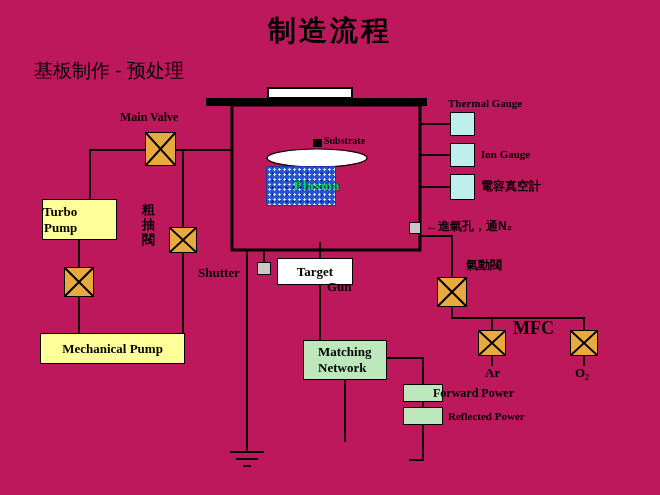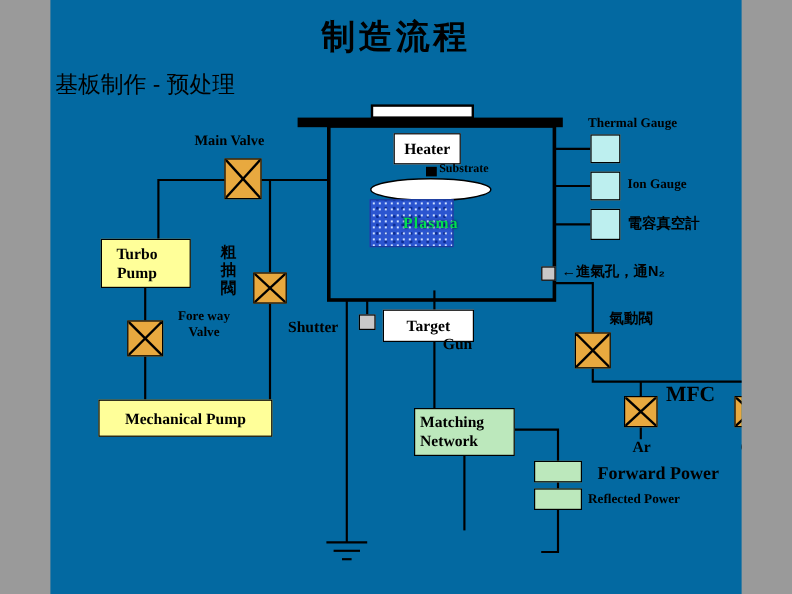--- a/index.html
+++ b/index.html
@@ -1,28 +1,28 @@
 <!DOCTYPE html>
 <html style="--pump-fill: #FFFF99; --gauge-fill: #BDEFEF; --green-fill: #BCE8BC; --valve-fill: #E8A93F; --plasma-fill: #2B55D0; --plasma-text: #00E050;"><head>
 <meta charset="utf-8">
 <style>
   * { margin:0; padding:0; box-sizing:border-box; }
   html,body { background:#9a9a9a; }
   .slide{
-    position:relative; width:576px; height:495px; background:#0369a1;
+    position:relative; width:660px; height:495px; background:#be185d;
     font-family:"Liberation Serif", serif; color:#000; overflow:hidden;
     margin:0 auto;
   }
   .title{
     position:absolute; top:12px; left:0; width:100%; text-align:center;
     font-size:28px; font-weight:600; letter-spacing:3px;
     font-family:"Liberation Sans", sans-serif;
   }
   .subtitle{
-    position:absolute; top:58px; left:4px; font-size:19px; font-weight:500;
+    position:absolute; top:58px; left:34px; font-size:19px; font-weight:500;
     font-family:"Liberation Sans", sans-serif;
   }
   svg.wires{ position:absolute; left:0; top:0; width:660px; height:495px; }
   svg.wires line, svg.wires polyline{ stroke:#000; stroke-width:1.8; fill:none; }
   .lbl{ position:absolute; font-weight:bold; white-space:nowrap; line-height:1.15; }
   .pre{ white-space:pre-line; }
   .box{
     position:absolute; border:1.8px solid #000; display:flex; flex-direction:column;
     align-items:center; justify-content:center; text-align:center; font-weight:bold;
     line-height:1.2;
@@ -93,55 +93,50 @@
 
     <polyline points="247,250 247,452"></polyline>
     <line x1="230" y1="452" x2="264" y2="452" stroke-width="2.4"></line>
     <line x1="236" y1="459" x2="258" y2="459" stroke-width="2.4"></line>
     <line x1="243" y1="466" x2="251" y2="466" stroke-width="2.4"></line>
 
     <polyline points="387,358 423,358 423,460 409,460"></polyline>
     <polyline points="345,380 345,442"></polyline>
   </svg>
 
-  <div class="box white" style="left:286px; top:111px; width:56px; height:26px; font-size:13px;">
-    <span>Heater</span>
-  </div>
   <div style="position:absolute; left:313px; top:139px; width:9px; height:8px; background:#000;"></div>
   <div class="lbl" style="left:324px; top:135px; font-size:10px;">Substrate</div>
   <div class="plasma" style="left:266px; top:166px; width:70px; height:40px;padding-left:32px;">
     <span>Plasma</span>
   </div>
   <div class="box white" style="left:277px; top:215px; width:76px; height:27px; font-size:13px;margin-top:43px;">
     <span>Target</span>
   </div>
 
   <div class="lbl" style="left:120px; top:111px; font-size:12px;">Main Valve</div>
   <div class="valve" style="left:145px; top:132px; width:31px; height:34px;">
     <svg viewBox="0 0 100 100" preserveAspectRatio="none">
         <line x1="0" y1="0" x2="100" y2="100"></line>
         <line x1="0" y1="100" x2="100" y2="0"></line>
       </svg>
   </div>
 
-  <div class="box pump" style="left:42px; top:199px; width:75px; height:41px; font-size:13px; align-items:flex-start; padding-left:12px; text-align:center;">
+  <div class="box pump" style="left:42px; top:199px; width:75px; height:41px; font-size:13px; align-items:flex-start; text-align:right;">
     <span class="pre">Turbo
 Pump</span>
   </div>
 
   <div class="lbl vert cjk" style="left:140px; top:203px; font-size:13px;">粗抽閥</div>
   <div class="valve" style="left:169px; top:227px; width:28px; height:26px;">
     <svg viewBox="0 0 100 100" preserveAspectRatio="none">
         <line x1="0" y1="0" x2="100" y2="100"></line>
         <line x1="0" y1="100" x2="100" y2="0"></line>
       </svg>
   </div>
 
-  <div class="lbl pre" style="left:97px; top:258px; width:62px; font-size:11px; text-align:center;">Fore way
-Valve</div>
   <div class="valve" style="left:64px; top:267px; width:30px; height:30px;">
     <svg viewBox="0 0 100 100" preserveAspectRatio="none">
         <line x1="0" y1="0" x2="100" y2="100"></line>
         <line x1="0" y1="100" x2="100" y2="0"></line>
       </svg>
   </div>
 
   <div class="box pump" style="left:40px; top:333px; width:145px; height:31px; font-size:13px;">
     <span>Mechanical Pump</span>
   </div>
@@ -180,25 +175,25 @@
     <svg viewBox="0 0 100 100" preserveAspectRatio="none">
         <line x1="0" y1="0" x2="100" y2="100"></line>
         <line x1="0" y1="100" x2="100" y2="0"></line>
       </svg>
   </div>
   <div class="lbl" style="left:485px; top:366px; font-size:13px;">Ar</div>
   <div class="lbl" style="left:575px; top:366px; font-size:13px;">O₂</div>
 
   <div class="lbl" style="left:327px; top:280px; font-size:13px;">Gun</div>
 
-  <div class="box green" style="left:303px; top:340px; width:84px; height:40px; font-size:13px; align-items:flex-start; padding-left:4px; text-align:left;">
+  <div class="box green" style="left:303px; top:340px; width:84px; height:40px; font-size:13px; align-items:flex-start; padding-left:14px; text-align:left;">
     <span class="pre">Matching
 Network</span>
   </div>
 
   <div class="box green" style="left:403px; top:384px; width:40px; height:18px;"></div>
-  <div class="lbl" style="left:456px; top:387px; font-size:15px;">Forward Power</div>
+  <div class="lbl" style="left:433px; top:387px; font-size:12px;">Forward Power</div>
 
   <div class="box green" style="left:403px; top:407px; width:40px; height:18px;"></div>
   <div class="lbl" style="left:448px; top:410px; font-size:11px;">Reflected Power</div>
 
 
 </div>
 
 </body></html>

